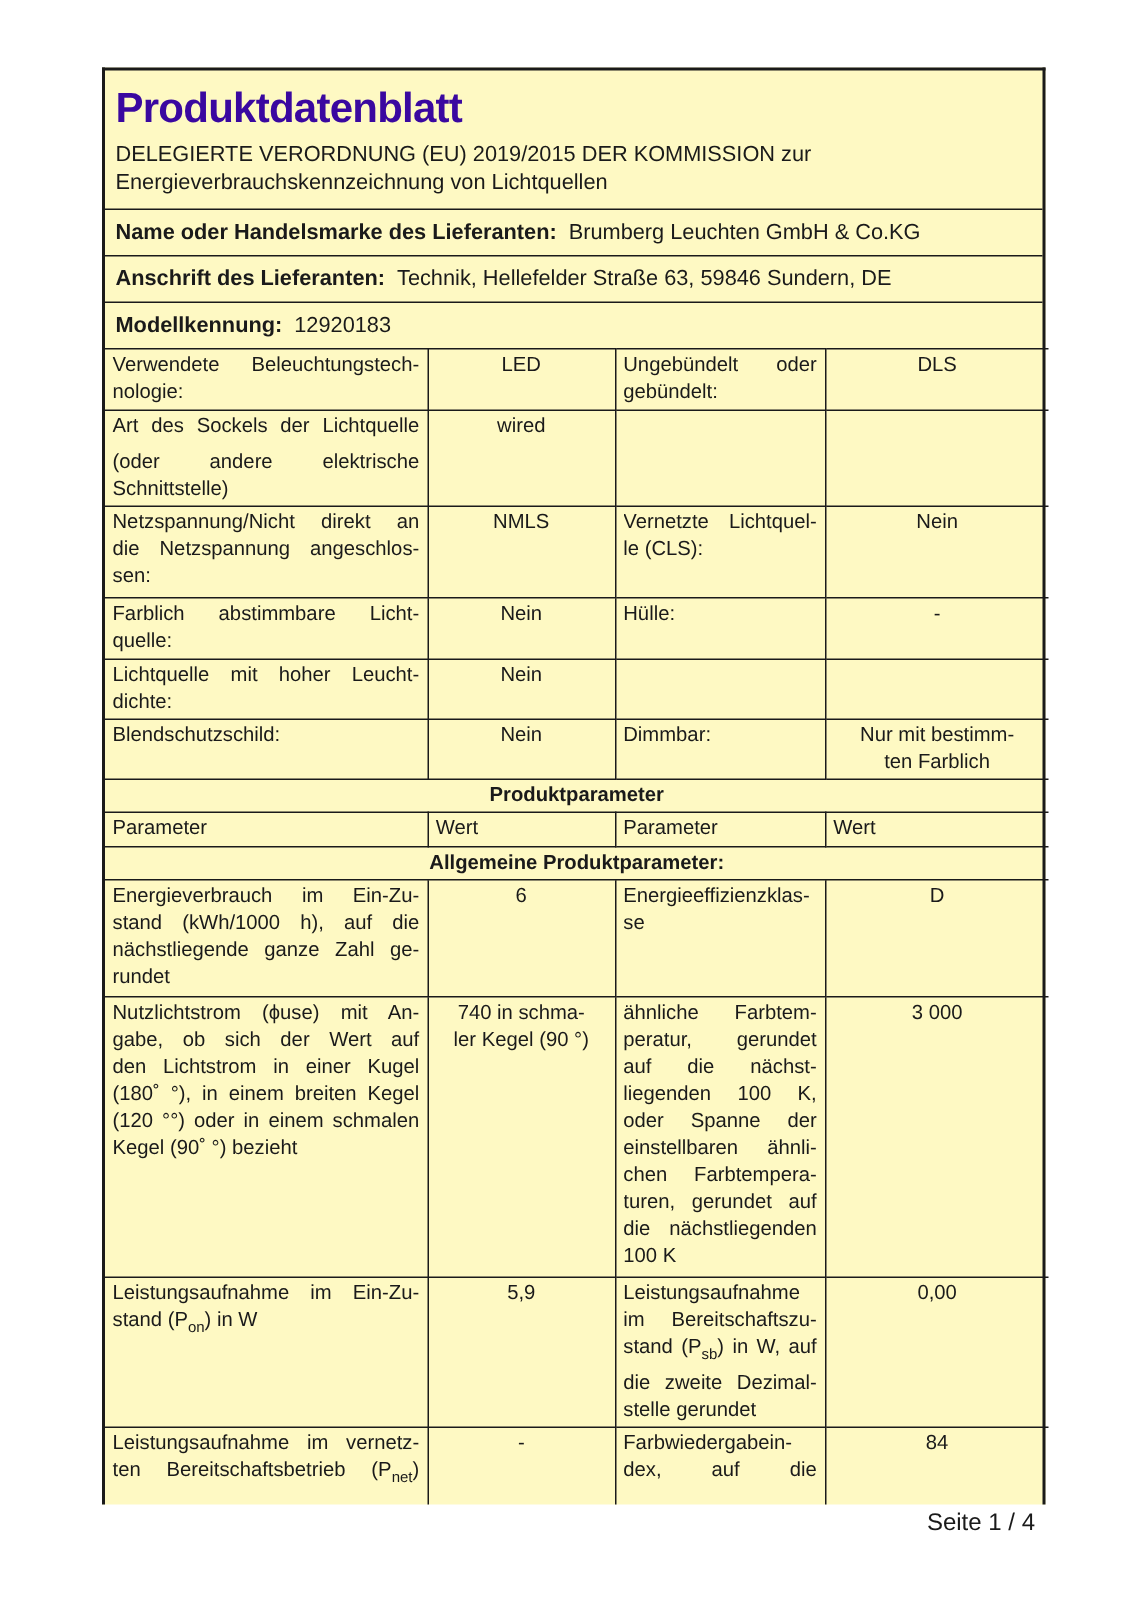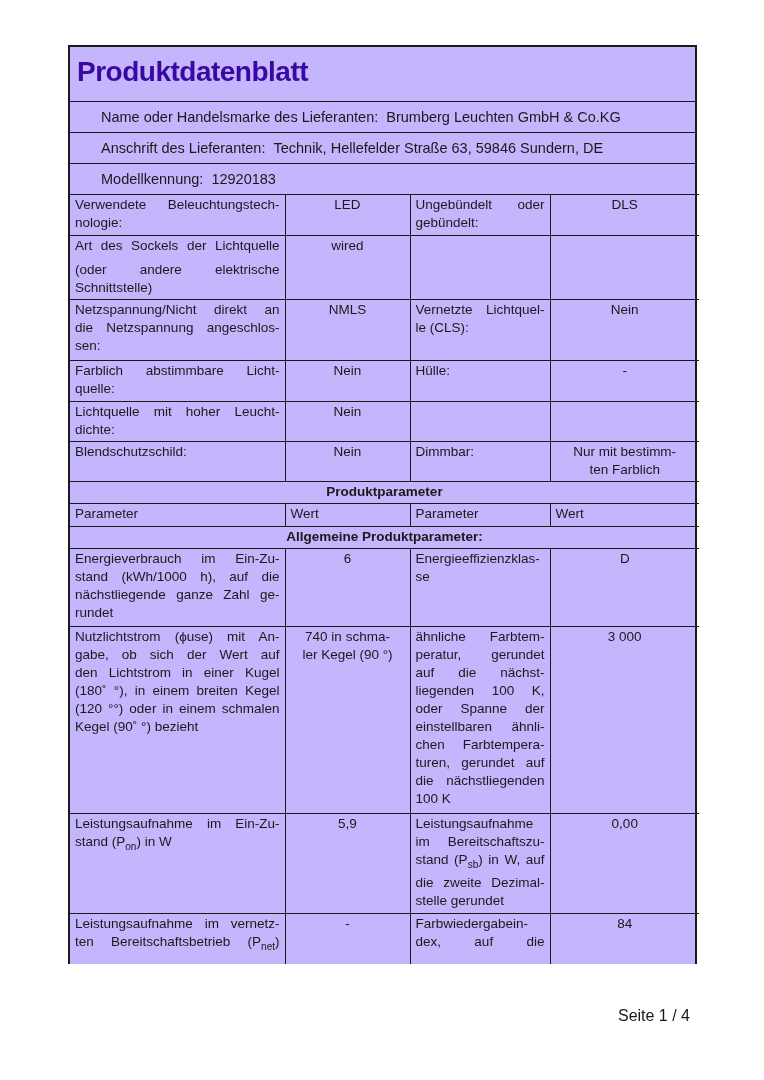--- a/index.html
+++ b/index.html
@@ -9,34 +9,34 @@
     font-family: "Liberation Sans", "DejaVu Sans", sans-serif;
     color: #1a1a1a;
     overflow: hidden;
   }
   .page { position: relative; width: 764px; height: 1080px; }
   .doc {
     position: absolute; left: 68px; top: 45px; width: 629px;
     border-top: 2px solid #1a1a1a;
     border-left: 2px solid #1a1a1a;
     border-right: 2px solid #1a1a1a;
-    background: #c4b5fd;
+    background: #fef9c3;
   }
   .title-block { padding: 9px 7px 7px 7px; }
   h1.doc-title {
     font-size: 28px; font-weight: bold; letter-spacing: -0.5px;
     color: var(--title-color, #3a08a0);
     margin-bottom: 6px;
   }
   .subtitle .ln { font-size: 14.5px; line-height: 19px; text-align: left; }
   .info-row {
     border-top: 1.5px solid #1a1a1a;
     padding: 6px 7px; font-size: 14.5px; line-height: 18px;
   }
-  .info-row .lbl { font-weight: normal; margin-left: 24px; }
+  .info-row .lbl { font-weight: bold; }
   .info-row .val { margin-left: 8px; }
   table.grid {
     width: 100%; border-collapse: collapse; table-layout: fixed;
   }
   table.grid td {
     border: 1.5px solid #1a1a1a;
     vertical-align: top;
     font-size: 13.5px; line-height: 18px;
     padding: 1px 5px 2px 5px;
     overflow: hidden;
@@ -62,20 +62,24 @@
   }
 </style>
 </head>
 <body>
 
 <div class="page">
   <div class="doc">
 
     <div class="title-block">
       <h1 class="doc-title">Produktdatenblatt</h1>
+      <div class="subtitle">
+          <div class="ln">DELEGIERTE VERORDNUNG (EU) 2019/2015 DER KOMMISSION zur</div>
+          <div class="ln">Energieverbrauchskennzeichnung von Lichtquellen</div>
+        </div>
     </div>
 
     <div class="info-row">
       <span class="lbl">Name oder Handelsmarke des Lieferanten:</span><span class="val">Brumberg Leuchten GmbH &amp; Co.KG</span>
     </div>
     <div class="info-row">
       <span class="lbl">Anschrift des Lieferanten:</span><span class="val">Technik, Hellefelder Straße 63, 59846 Sundern, DE</span>
     </div>
     <div class="info-row">
       <span class="lbl">Modellkennung:</span><span class="val">12920183</span>

